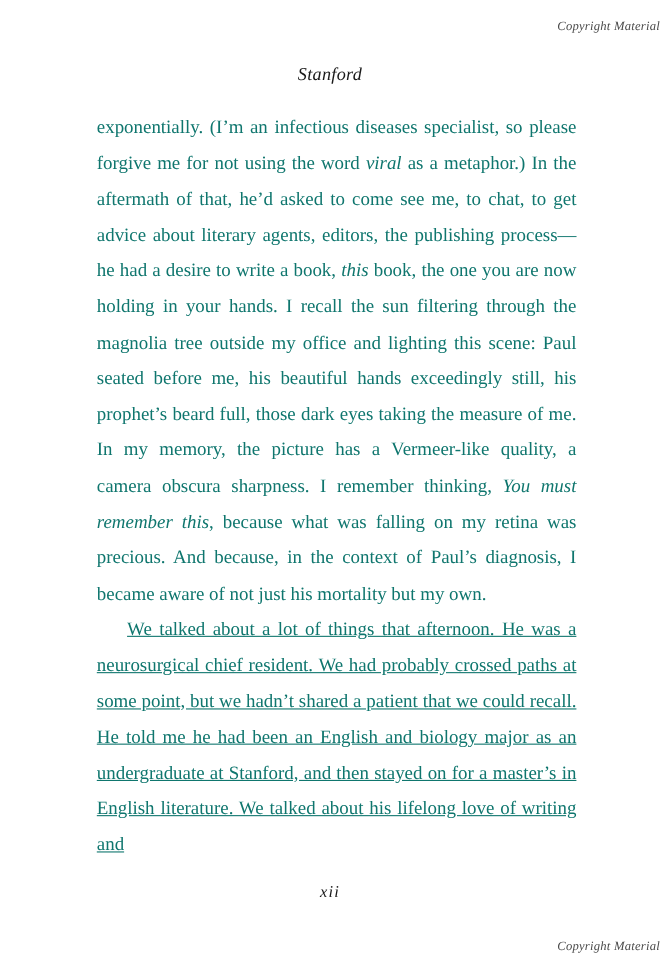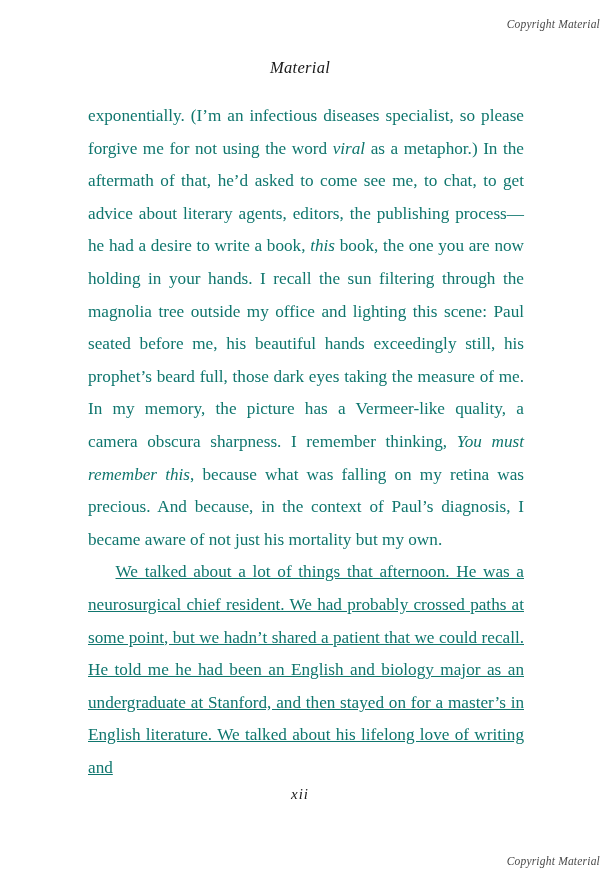--- a/index.html
+++ b/index.html
@@ -64,38 +64,38 @@
   .text-block p.indent {
     text-indent: 1.6em;
     text-decoration: underline;
   }
   .text-block i {
     font-style: italic;
   }
 
   .folio {
     position: absolute;
-    top: 786px;
+    top: 803px;
     left: 0;
     width: 100%;
     text-align: center;
     font-style: italic;
     font-size: 15px;
     letter-spacing: 1px;
     color: #1a1a1a;
   }
 </style>
 </head>
 <body>
 
 <div class="page">
 
   <div class="copyright-mark copyright-top">Copyright Material</div>
 
-  <div class="running-head">Material</div>
+  <div class="running-head">Stanford</div>
 
   <div class="text-block">
     <p><span>exponentially. (I’m an infectious diseases specialist, so please forgive me for not using the word </span><i>viral</i><span> as a metaphor.) In the aftermath of that, he’d asked to come see me, to chat, to get advice about literary agents, editors, the publishing process—he had a desire to write a book, </span><i>this</i><span> book, the one you are now holding in your hands. I recall the sun filtering through the magnolia tree outside my office and lighting this scene: Paul seated before me, his beautiful hands exceedingly still, his prophet’s beard full, those dark eyes taking the measure of me. In my memory, the picture has a Vermeer-like quality, a camera obscura sharpness. I remember thinking, </span><i>You must remember this</i><span>, because what was falling on my retina was precious. And because, in the context of Paul’s diagnosis, I became aware of not just his mortality but my own.</span></p>
     <p class="indent">We talked about a lot of things that afternoon. He was a neurosurgical chief resident. We had probably crossed paths at some point, but we hadn’t shared a patient that we could recall. He told me he had been an English and biology major as an undergraduate at Stanford, and then stayed on for a master’s in English literature. We talked about his lifelong love of writing and</p>
   </div>
 
   <div class="folio">xii</div>
 
   <div class="copyright-mark copyright-bottom">Copyright Material</div>
 

